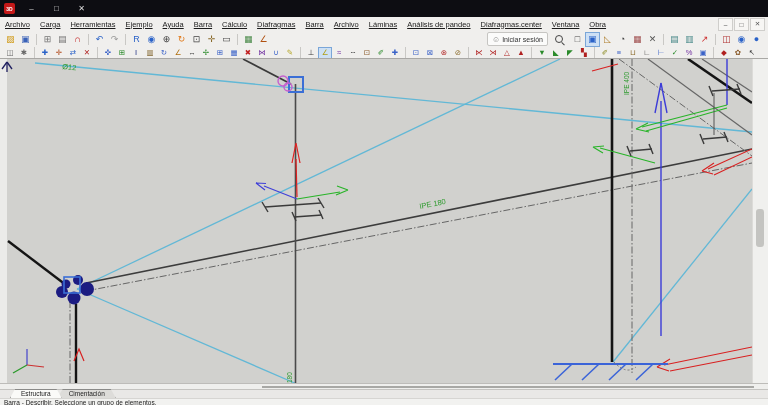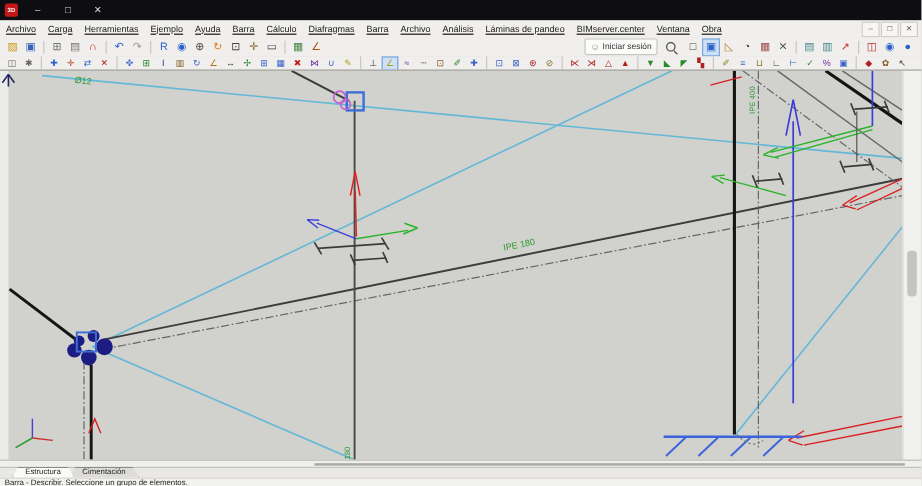--- a/index.html
+++ b/index.html
@@ -78,23 +78,23 @@
       <span class="mitem">Archivo</span>
       <span class="mitem">Carga</span>
       <span class="mitem">Herramientas</span>
       <span class="mitem">Ejemplo</span>
       <span class="mitem">Ayuda</span>
       <span class="mitem">Barra</span>
       <span class="mitem">Cálculo</span>
       <span class="mitem">Diafragmas</span>
       <span class="mitem">Barra</span>
       <span class="mitem">Archivo</span>
-      <span class="mitem">Análisis</span>
-      <span class="mitem">Láminas de pandeo</span>
-      <span class="mitem">BIMserver.center</span>
+      <span class="mitem">Láminas</span>
+      <span class="mitem">Análisis de pandeo</span>
+      <span class="mitem">Diafragmas.center</span>
       <span class="mitem">Ventana</span>
       <span class="mitem">Obra</span>
     </span>
   <span class="mdictrls" id="mdi-controls">
       <span class="mdibtn">–</span>
       <span class="mdibtn">□</span>
       <span class="mdibtn">✕</span>
     </span>
 </div>
 

